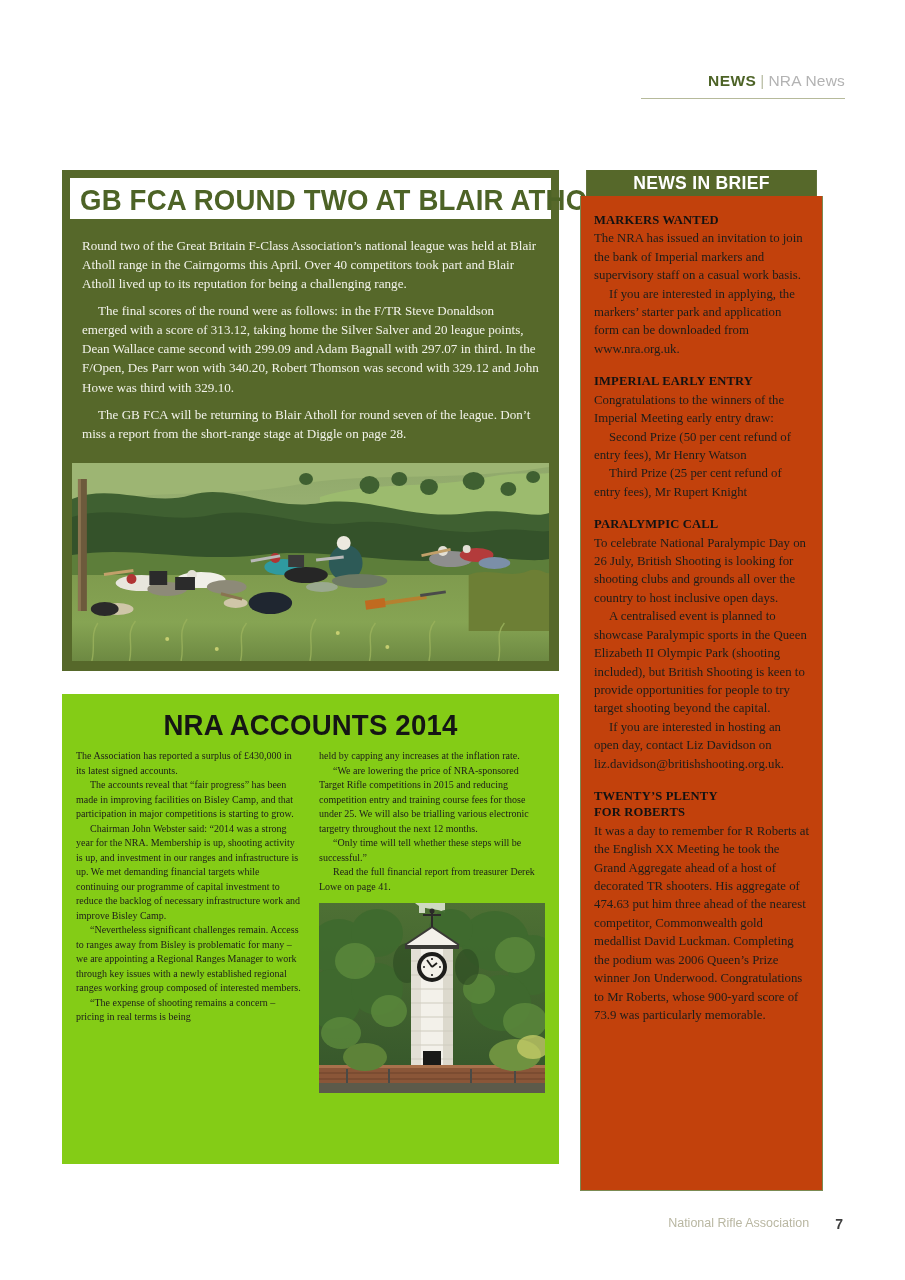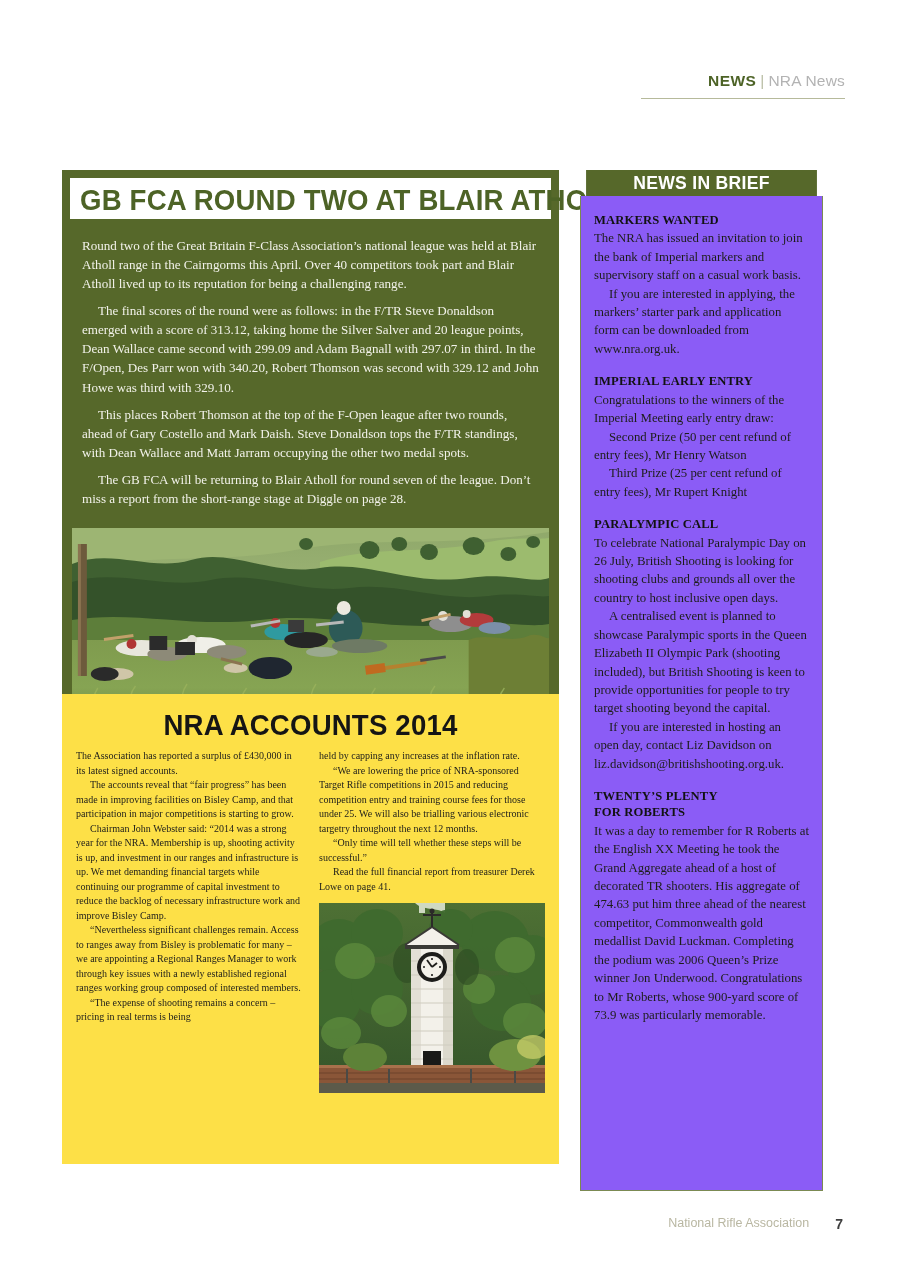--- a/index.html
+++ b/index.html
@@ -90,21 +90,21 @@
     overflow: hidden;
   }
 
   
   .accounts {
     position: absolute;
     left: 62px;
     top: 694px;
     width: 497px;
     height: 470px;
-    background: #fde047;
+    background: #84cc16;
     box-sizing: border-box;
     padding: 14px 14px 0 14px;
   }
   .accounts-title {
     text-align: center;
     font-family: "Liberation Sans Narrow", "Liberation Sans", sans-serif;
     font-weight: bold;
     font-size: 30px;
     color: #151515;
     letter-spacing: .2px;
@@ -147,21 +147,21 @@
     color: #ffffff;
     font-family: "Liberation Sans Narrow", "Liberation Sans", sans-serif;
     font-weight: bold;
     font-size: 18.5px;
     letter-spacing: .3px;
     transform: scaleX(.95);
   }
   .sidebar-body {
     border: 1px solid #7b8a52;
     border-top: none;
-    background: #8b5cf6;
+    background: #c2410c;
     box-sizing: border-box;
     padding: 16px 13px 14px 13px;
     height: 995px;
   }
   .brief-item { margin-bottom: 15px; }
   .brief-item:last-child { margin-bottom: 16px; }
   .brief-head {
     font-family: "Liberation Serif", serif;
     font-weight: bold;
     font-size: 12.6px;
@@ -204,21 +204,20 @@
 </div>
 <div class="runhead-rule"></div>
 
 <div class="lead">
   <div class="lead-title-box">
     <div class="lead-title">GB FCA ROUND TWO AT BLAIR ATHOLL</div>
   </div>
   <div class="lead-body">
     <p>Round two of the Great Britain F-Class Association’s national league was held at Blair Atholl range in the Cairngorms this April. Over 40 competitors took part and Blair Atholl lived up to its reputation for being a challenging range.</p>
     <p>The final scores of the round were as follows: in the F/TR Steve Donaldson emerged with a score of 313.12, taking home the Silver Salver and 20 league points, Dean Wallace came second with 299.09 and Adam Bagnall with 297.07 in third. In the F/Open, Des Parr won with 340.20, Robert Thomson was second with 329.12 and John Howe was third with 329.10.</p>
-    <p>This places Robert Thomson at the top of the F-Open league after two rounds, ahead of Gary Costello and Mark Daish. Steve Donaldson tops the F/TR standings, with Dean Wallace and Matt Jarram occupying the other two medal spots.</p>
     <p>The GB FCA will be returning to Blair Atholl for round seven of the league. Don’t miss a report from the short-range stage at Diggle on page 28.</p>
   </div>
 
   <div class="photo-main">
     <svg width="100%" height="100%" viewBox="0 0 481 198" preserveAspectRatio="none">
       <defs>
         <linearGradient id="skyHill" x1="0" y1="0" x2="0" y2="1">
           <stop offset="0%" stop-color="#8fa86a"></stop>
           <stop offset="100%" stop-color="#b6c98a"></stop>
         </linearGradient>

